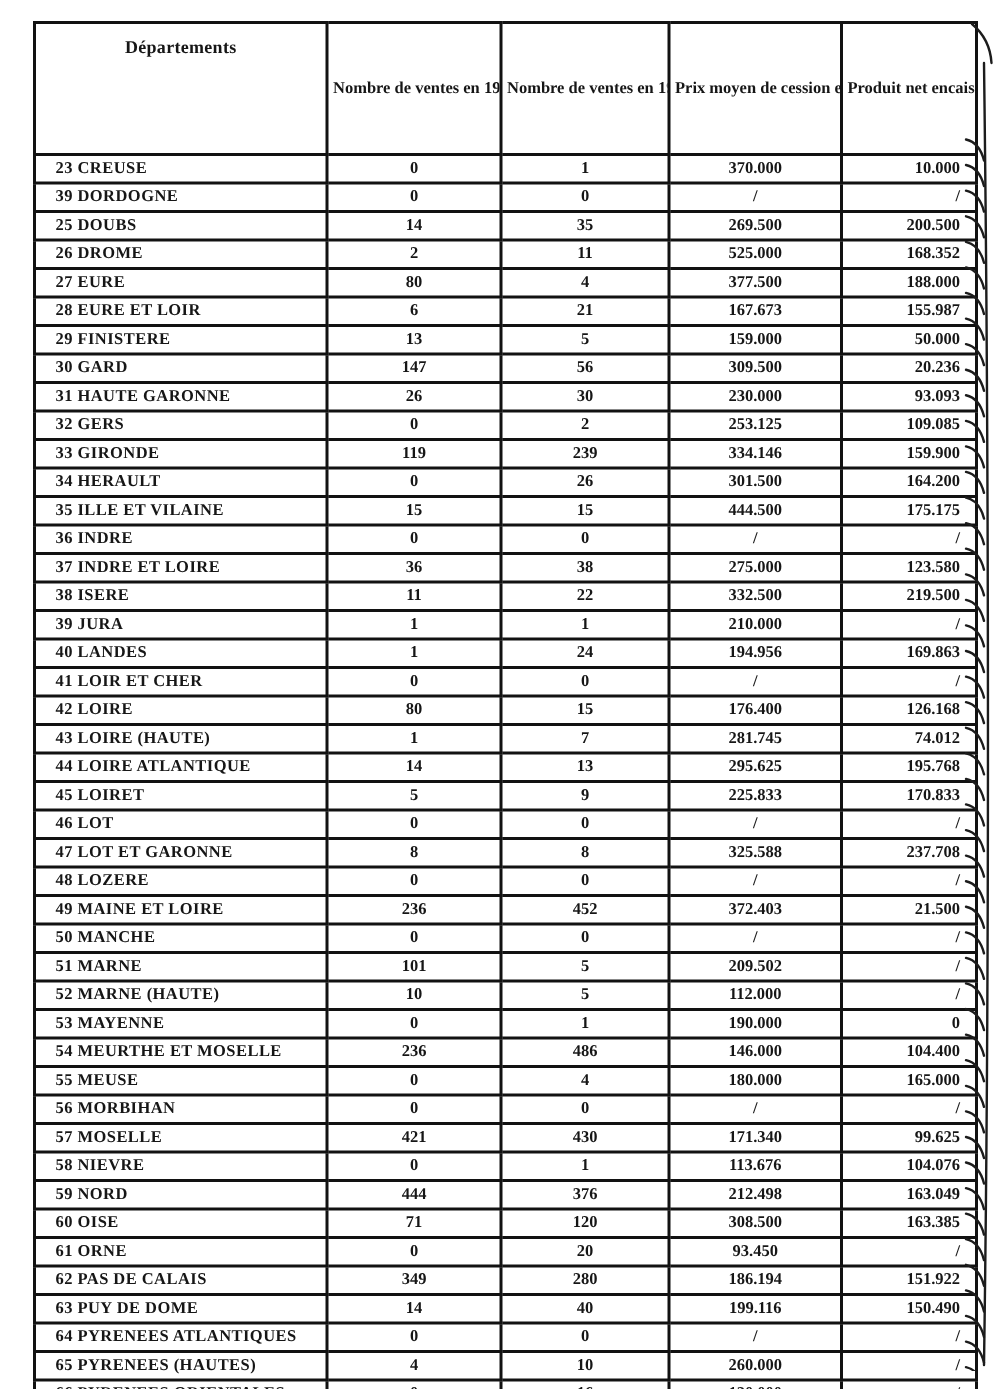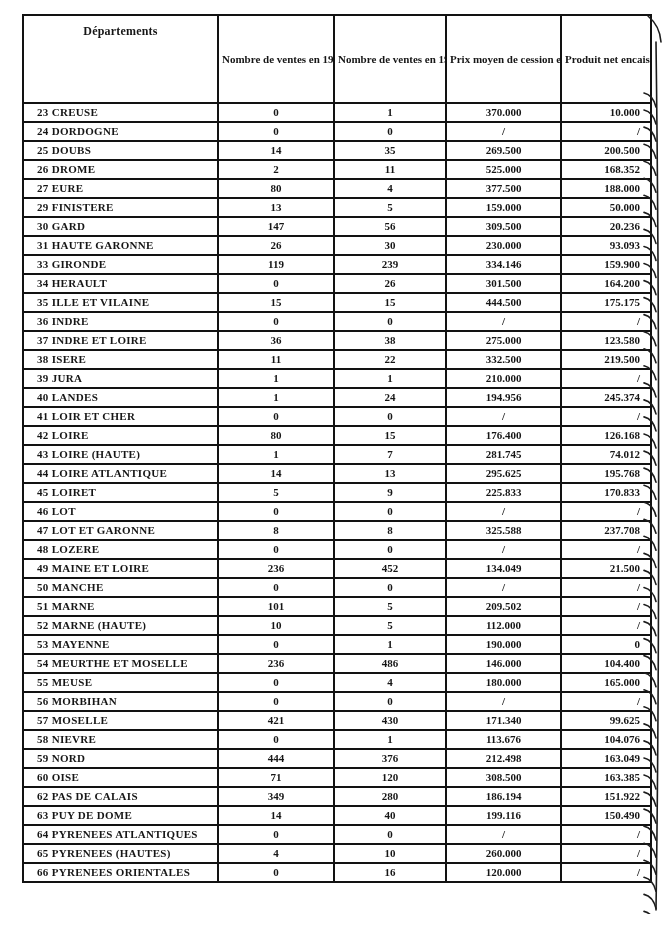--- a/index.html
+++ b/index.html
@@ -115,21 +115,21 @@
     </thead>
     <tbody>
         <tr>
           <td class="td-dept">23 CREUSE</td>
           <td class="td-center">0</td>
           <td class="td-center">1</td>
           <td class="td-center">370.000</td>
           <td class="td-right">10.000</td>
         </tr>
         <tr>
-          <td class="td-dept">24 DORDOGNE</td>
+          <td class="td-dept">39 DORDOGNE</td>
           <td class="td-center">0</td>
           <td class="td-center">0</td>
           <td class="td-center">/</td>
           <td class="td-right">/</td>
         </tr>
         <tr>
           <td class="td-dept">25 DOUBS</td>
           <td class="td-center">14</td>
           <td class="td-center">35</td>
           <td class="td-center">269.500</td>
@@ -143,20 +143,27 @@
           <td class="td-right">168.352</td>
         </tr>
         <tr>
           <td class="td-dept">27 EURE</td>
           <td class="td-center">80</td>
           <td class="td-center">4</td>
           <td class="td-center">377.500</td>
           <td class="td-right">188.000</td>
         </tr>
         <tr>
+          <td class="td-dept">28 EURE ET LOIR</td>
+          <td class="td-center">6</td>
+          <td class="td-center">21</td>
+          <td class="td-center">167.673</td>
+          <td class="td-right">155.987</td>
+        </tr>
+        <tr>
           <td class="td-dept">29 FINISTERE</td>
           <td class="td-center">13</td>
           <td class="td-center">5</td>
           <td class="td-center">159.000</td>
           <td class="td-right">50.000</td>
         </tr>
         <tr>
           <td class="td-dept">30 GARD</td>
           <td class="td-center">147</td>
           <td class="td-center">56</td>
@@ -164,20 +171,27 @@
           <td class="td-right">20.236</td>
         </tr>
         <tr>
           <td class="td-dept">31 HAUTE GARONNE</td>
           <td class="td-center">26</td>
           <td class="td-center">30</td>
           <td class="td-center">230.000</td>
           <td class="td-right">93.093</td>
         </tr>
         <tr>
+          <td class="td-dept">32 GERS</td>
+          <td class="td-center">0</td>
+          <td class="td-center">2</td>
+          <td class="td-center">253.125</td>
+          <td class="td-right">109.085</td>
+        </tr>
+        <tr>
           <td class="td-dept">33 GIRONDE</td>
           <td class="td-center">119</td>
           <td class="td-center">239</td>
           <td class="td-center">334.146</td>
           <td class="td-right">159.900</td>
         </tr>
         <tr>
           <td class="td-dept">34 HERAULT</td>
           <td class="td-center">0</td>
           <td class="td-center">26</td>
@@ -217,21 +231,21 @@
           <td class="td-center">1</td>
           <td class="td-center">1</td>
           <td class="td-center">210.000</td>
           <td class="td-right">/</td>
         </tr>
         <tr>
           <td class="td-dept">40 LANDES</td>
           <td class="td-center">1</td>
           <td class="td-center">24</td>
           <td class="td-center">194.956</td>
-          <td class="td-right">245.374</td>
+          <td class="td-right">169.863</td>
         </tr>
         <tr>
           <td class="td-dept">41 LOIR ET CHER</td>
           <td class="td-center">0</td>
           <td class="td-center">0</td>
           <td class="td-center">/</td>
           <td class="td-right">/</td>
         </tr>
         <tr>
           <td class="td-dept">42 LOIRE</td>
@@ -279,21 +293,21 @@
           <td class="td-dept">48 LOZERE</td>
           <td class="td-center">0</td>
           <td class="td-center">0</td>
           <td class="td-center">/</td>
           <td class="td-right">/</td>
         </tr>
         <tr>
           <td class="td-dept">49 MAINE ET LOIRE</td>
           <td class="td-center">236</td>
           <td class="td-center">452</td>
-          <td class="td-center">134.049</td>
+          <td class="td-center">372.403</td>
           <td class="td-right">21.500</td>
         </tr>
         <tr>
           <td class="td-dept">50 MANCHE</td>
           <td class="td-center">0</td>
           <td class="td-center">0</td>
           <td class="td-center">/</td>
           <td class="td-right">/</td>
         </tr>
         <tr>
@@ -358,20 +372,27 @@
           <td class="td-center">376</td>
           <td class="td-center">212.498</td>
           <td class="td-right">163.049</td>
         </tr>
         <tr>
           <td class="td-dept">60 OISE</td>
           <td class="td-center">71</td>
           <td class="td-center">120</td>
           <td class="td-center">308.500</td>
           <td class="td-right">163.385</td>
+        </tr>
+        <tr>
+          <td class="td-dept">61 ORNE</td>
+          <td class="td-center">0</td>
+          <td class="td-center">20</td>
+          <td class="td-center">93.450</td>
+          <td class="td-right">/</td>
         </tr>
         <tr>
           <td class="td-dept">62 PAS DE CALAIS</td>
           <td class="td-center">349</td>
           <td class="td-center">280</td>
           <td class="td-center">186.194</td>
           <td class="td-right">151.922</td>
         </tr>
         <tr>
           <td class="td-dept">63 PUY DE DOME</td>

